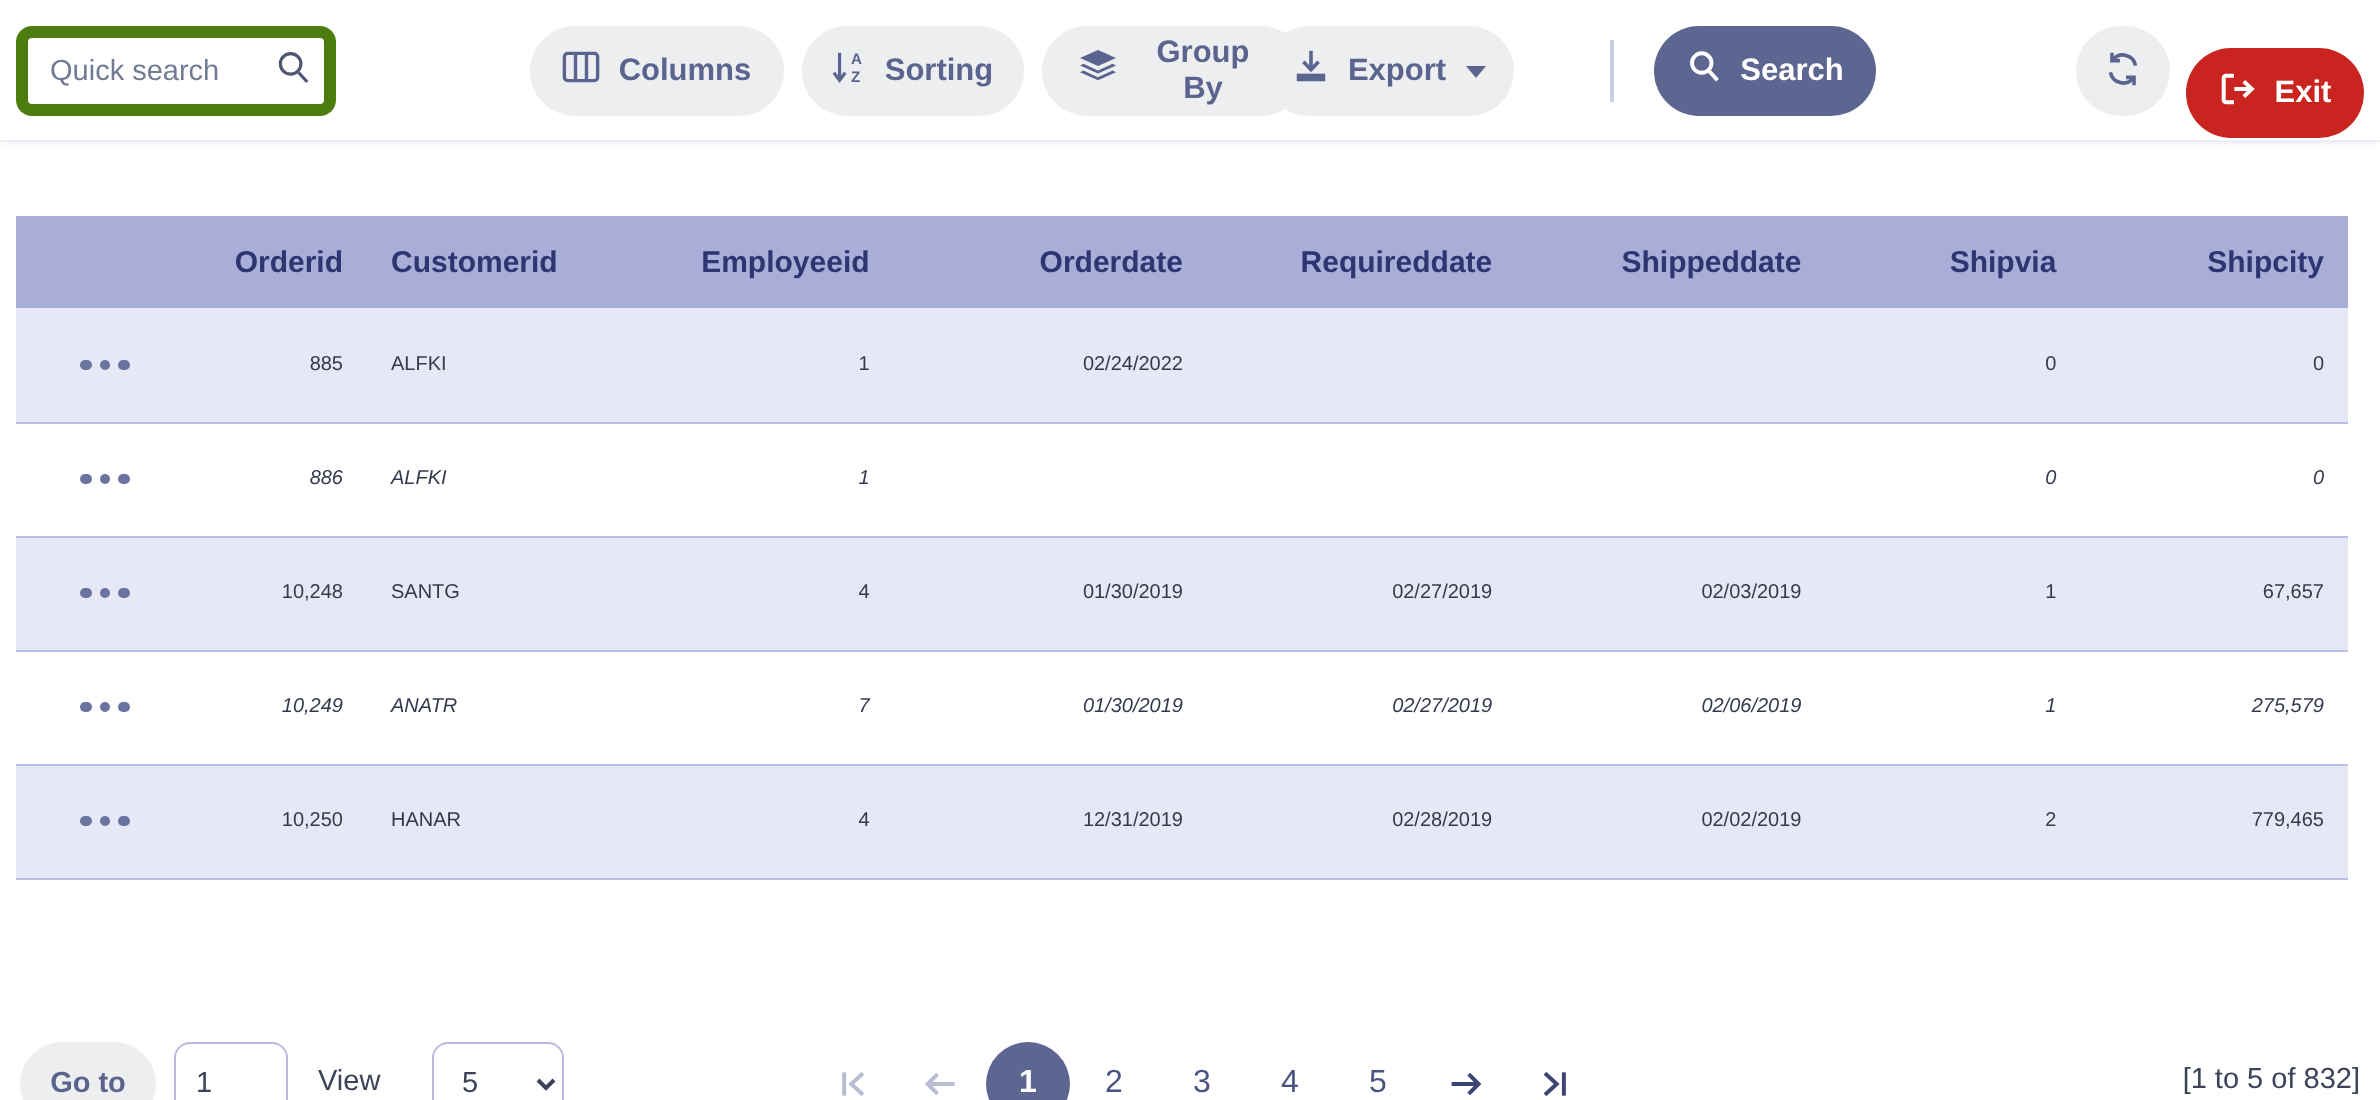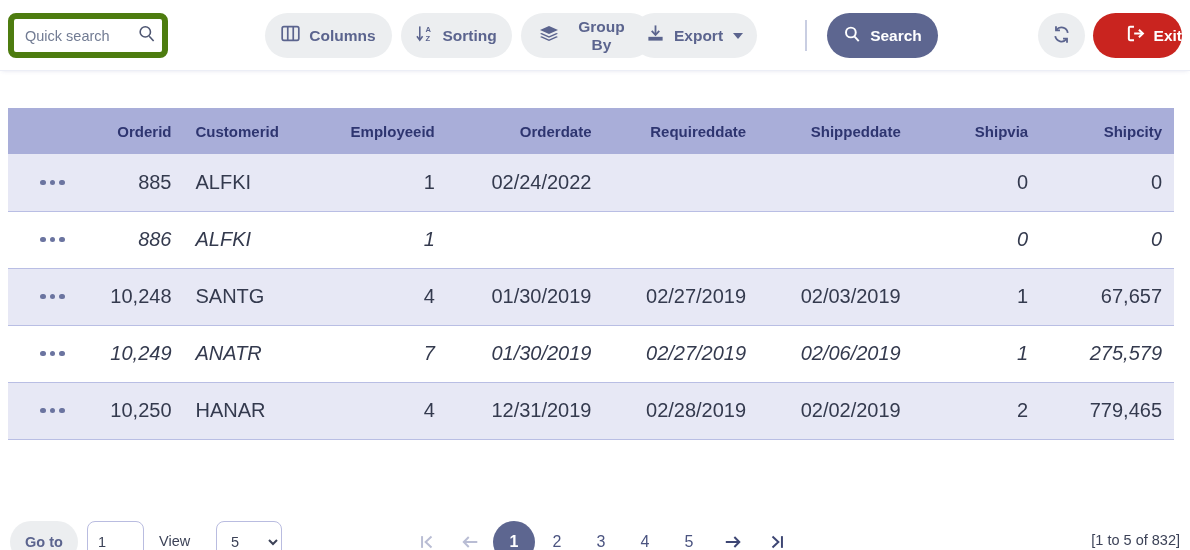--- a/index.html
+++ b/index.html
@@ -58,24 +58,24 @@
     font-weight: bold; font-size: 15.5px;
     font-family: "Liberation Sans", sans-serif; cursor: pointer;
   }
   .btn-refresh {
     position: absolute; left: 1038px; top: 13px;
     width: 47px; height: 45px; border: 0; border-radius: 23px;
     background: #eceef0; display: flex; align-items: center;
     justify-content: center; cursor: pointer;
   }
   .btn-exit {
-    position: absolute; left: 1093px; top: 13px;
+    position: absolute; left: 1093px; top: 24px;
     width: 89px; height: 45px; border: 0; border-radius: 23px;
     background: #c9241f; color: #ffffff;
-    display: flex; align-items: center; justify-content: flex-end; gap: 9px;
+    display: flex; align-items: center; justify-content: center; gap: 9px;
     font-weight: bold; font-size: 15.5px;
     font-family: "Liberation Sans", sans-serif; cursor: pointer;
   }
 
   .caret {
     width: 0; height: 0; border-left: 5.5px solid transparent;
     border-right: 5.5px solid transparent; border-top: 6.5px solid #5b648e;
     margin-left: 1px;
   }
 
@@ -93,21 +93,21 @@
   .c-ord  { width: 100px; text-align: right; }
   .c-cus  { width: 140px; text-align: left; }
   .c-emp  { width: 112px; text-align: right; }
   .c-odt  { width: 150px; text-align: right; }
   .c-rdt  { width: 148px; text-align: right; }
   .c-sdt  { width: 148px; text-align: right; }
   .c-svi  { width: 122px; text-align: right; }
   .c-sci  { width: 128px; text-align: right; }
 
   tbody td {
-    height: 57px; font-size: 20px; color: #343a4e;
+    height: 57px; font-size: 10px; color: #343a4e;
     font-family: "Liberation Sans", sans-serif;
     padding: 0 12px; white-space: nowrap;
     border-bottom: 1px solid #b9bee4;
   }
   tbody tr.odd  td { background: #e7e8f5; }
   tbody tr.even td { background: #ffffff; font-style: italic; }
 
   .dots { display: flex; gap: 4px; align-items: center; cursor: pointer; padding-left: 20px;}
   .dots i { width: 5.5px; height: 5.5px; border-radius: 50%; background: #6b74a0; display: block; }
 

